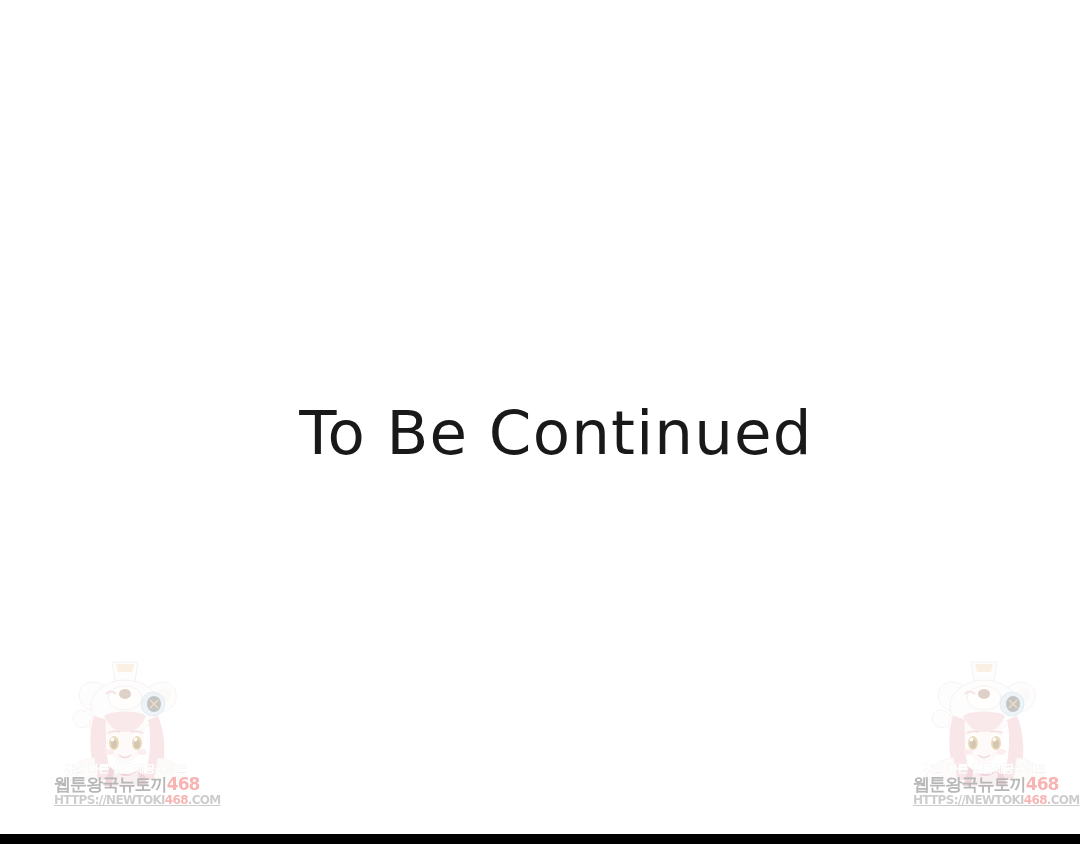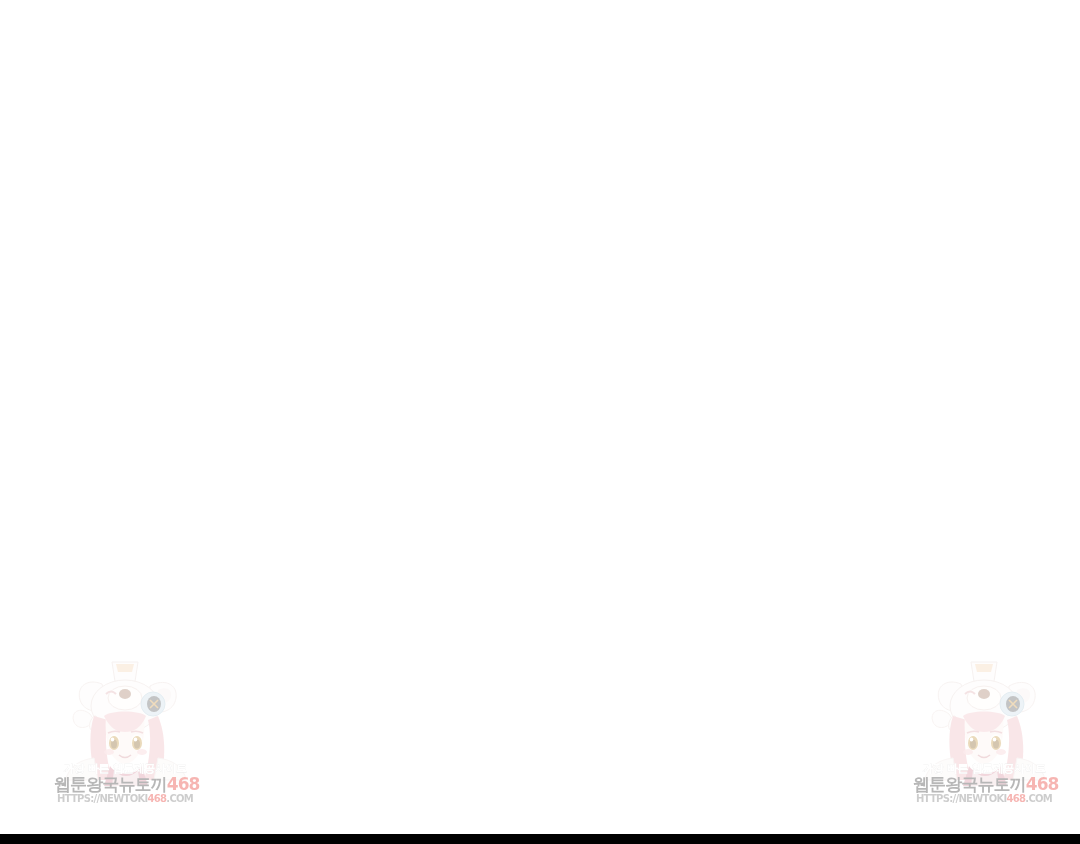--- a/index.html
+++ b/index.html
@@ -86,43 +86,47 @@
     font-weight: bold;
     color: #3a3a3a;
     letter-spacing: -0.9px;
     white-space: nowrap;
     margin-bottom: 1px;
     text-align: right;
   }
   .wm-line-main .wm-num { color: #e8342c; }
   .wm-line-url {
     font-family: "DejaVu Sans", sans-serif;
-    font-size: 10px;
+    font-size: 12px;
     font-weight: bold;
     color: #777777;
     letter-spacing: -0.7px;
     white-space: nowrap;
+    text-decoration: underline;
   }
   .wm-line-url .wm-num { color: #e8342c; }
 
   
   .bottom-bar {
     position: absolute;
     left: 0;
     bottom: 0;
     width: 1080px;
     height: 10px;
     background: #000000;
   }
 </style>
 </head>
 <body>
 
 <div class="page">
 
+  <div class="caption-layer">
+    <div class="caption-text">To Be Continued</div>
+  </div>
 
   <div class="watermark watermark--left">
     <div class="wm-art">
       <svg viewBox="0 0 142 128" xmlns="http://www.w3.org/2000/svg">
 
         <path d="M58 4 L84 4 L80 30 L62 30 Z" fill="#fdfbfa" stroke="#e7d9d6" stroke-width="1"></path>
         <path d="M62 6 L80 6 L78 14 L64 14 Z" fill="#f6d7b5"></path>
 
         <path d="M48 26 C34 20 22 28 26 42 C30 54 44 56 54 48 Z" fill="#fdfbfa" stroke="#e9dcd9" stroke-width="1"></path>
 

